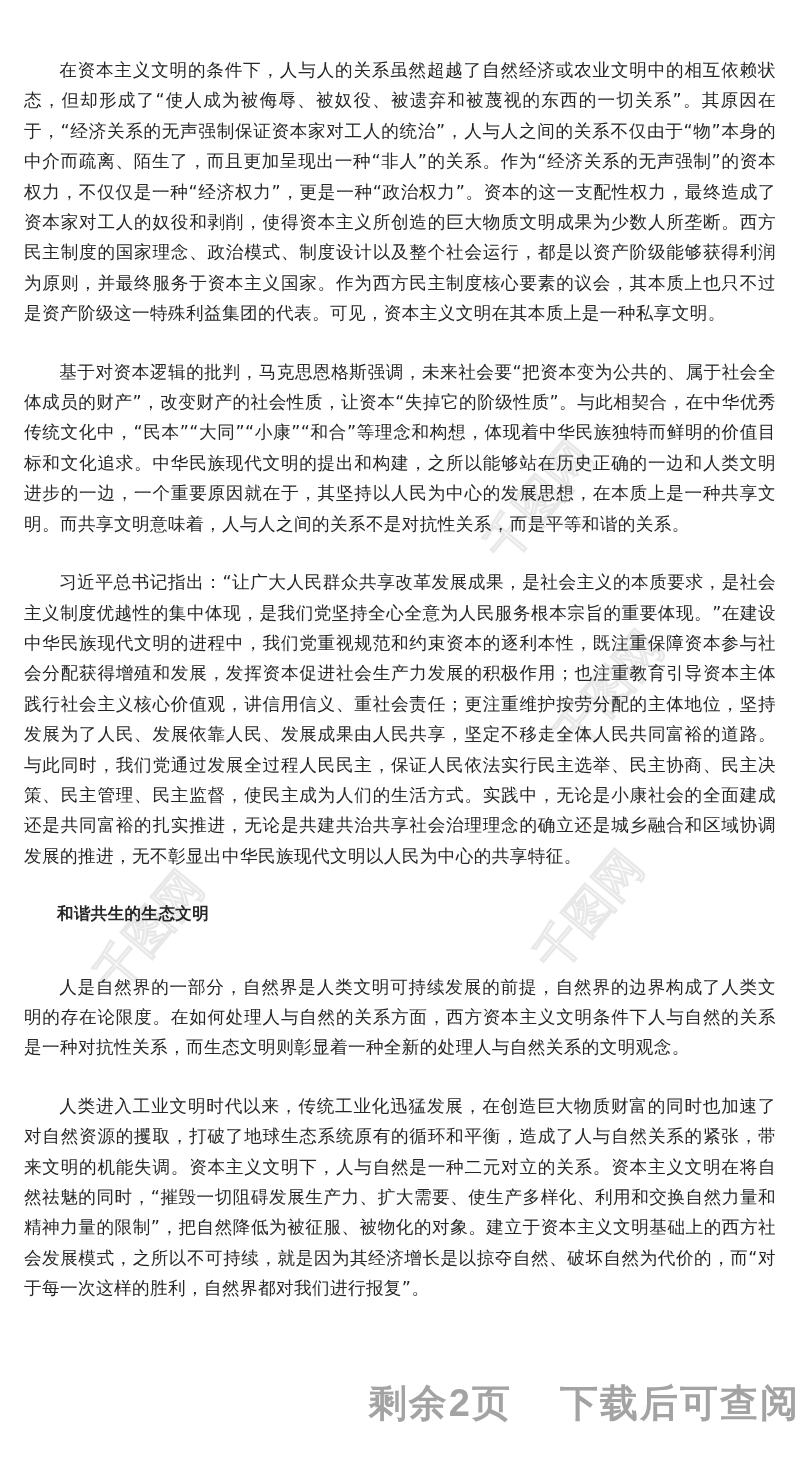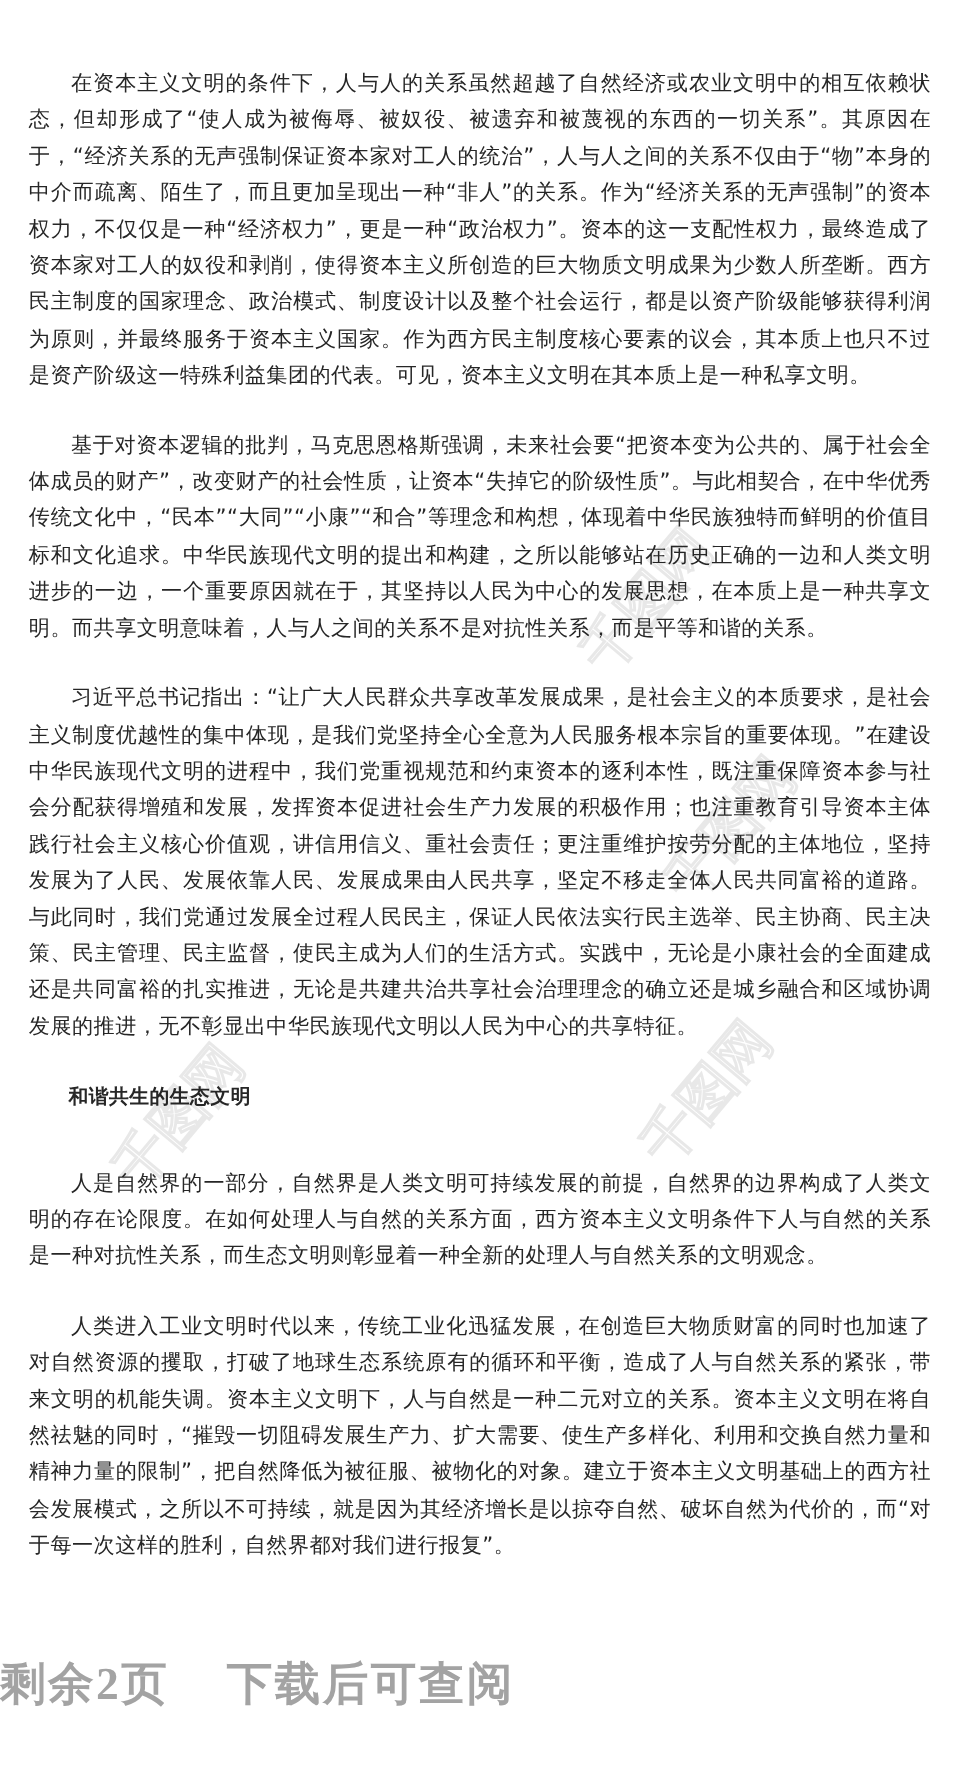--- a/index.html
+++ b/index.html
@@ -13,22 +13,22 @@
   }
   .para { margin: 0 0 28px 0; text-indent: 2em; }
   .heading { margin: 6px 0 42px 0; font-weight: bold; text-indent: 2em; font-size: 16.5px; }
   .watermark {
     position: absolute; color: rgba(200,200,200,0.35);
     font-family: "DejaVu Sans", sans-serif; font-size: 46px; font-weight: bold;
     transform: rotate(-50deg); pointer-events: none;
     -webkit-text-stroke: 1px rgba(190,190,190,0.35); color: transparent;
   }
   .remaining {
-    position: absolute; left: 0; width: 800px; top: 1378px; text-align: left;
-    font-family: Liberation Serif, serif; font-weight: bold;
+    position: absolute; left: 0; width: 800px; top: 1378px; text-align: right;
+    font-family: Liberation Sans, sans-serif; font-weight: bold;
     font-size: 38px; color: #a3a3a3; letter-spacing: 2px;
   }
   .remaining span.gap { display: inline-block; width: 48px; }
 </style>
 </head>
 <body>
 
 <div class="watermark" style="left:470px; top:470px;">千图网</div>
 <div class="watermark" style="left:520px; top:880px;">千图网</div>
 <div class="watermark" style="left:80px; top:900px;">千图网</div>

